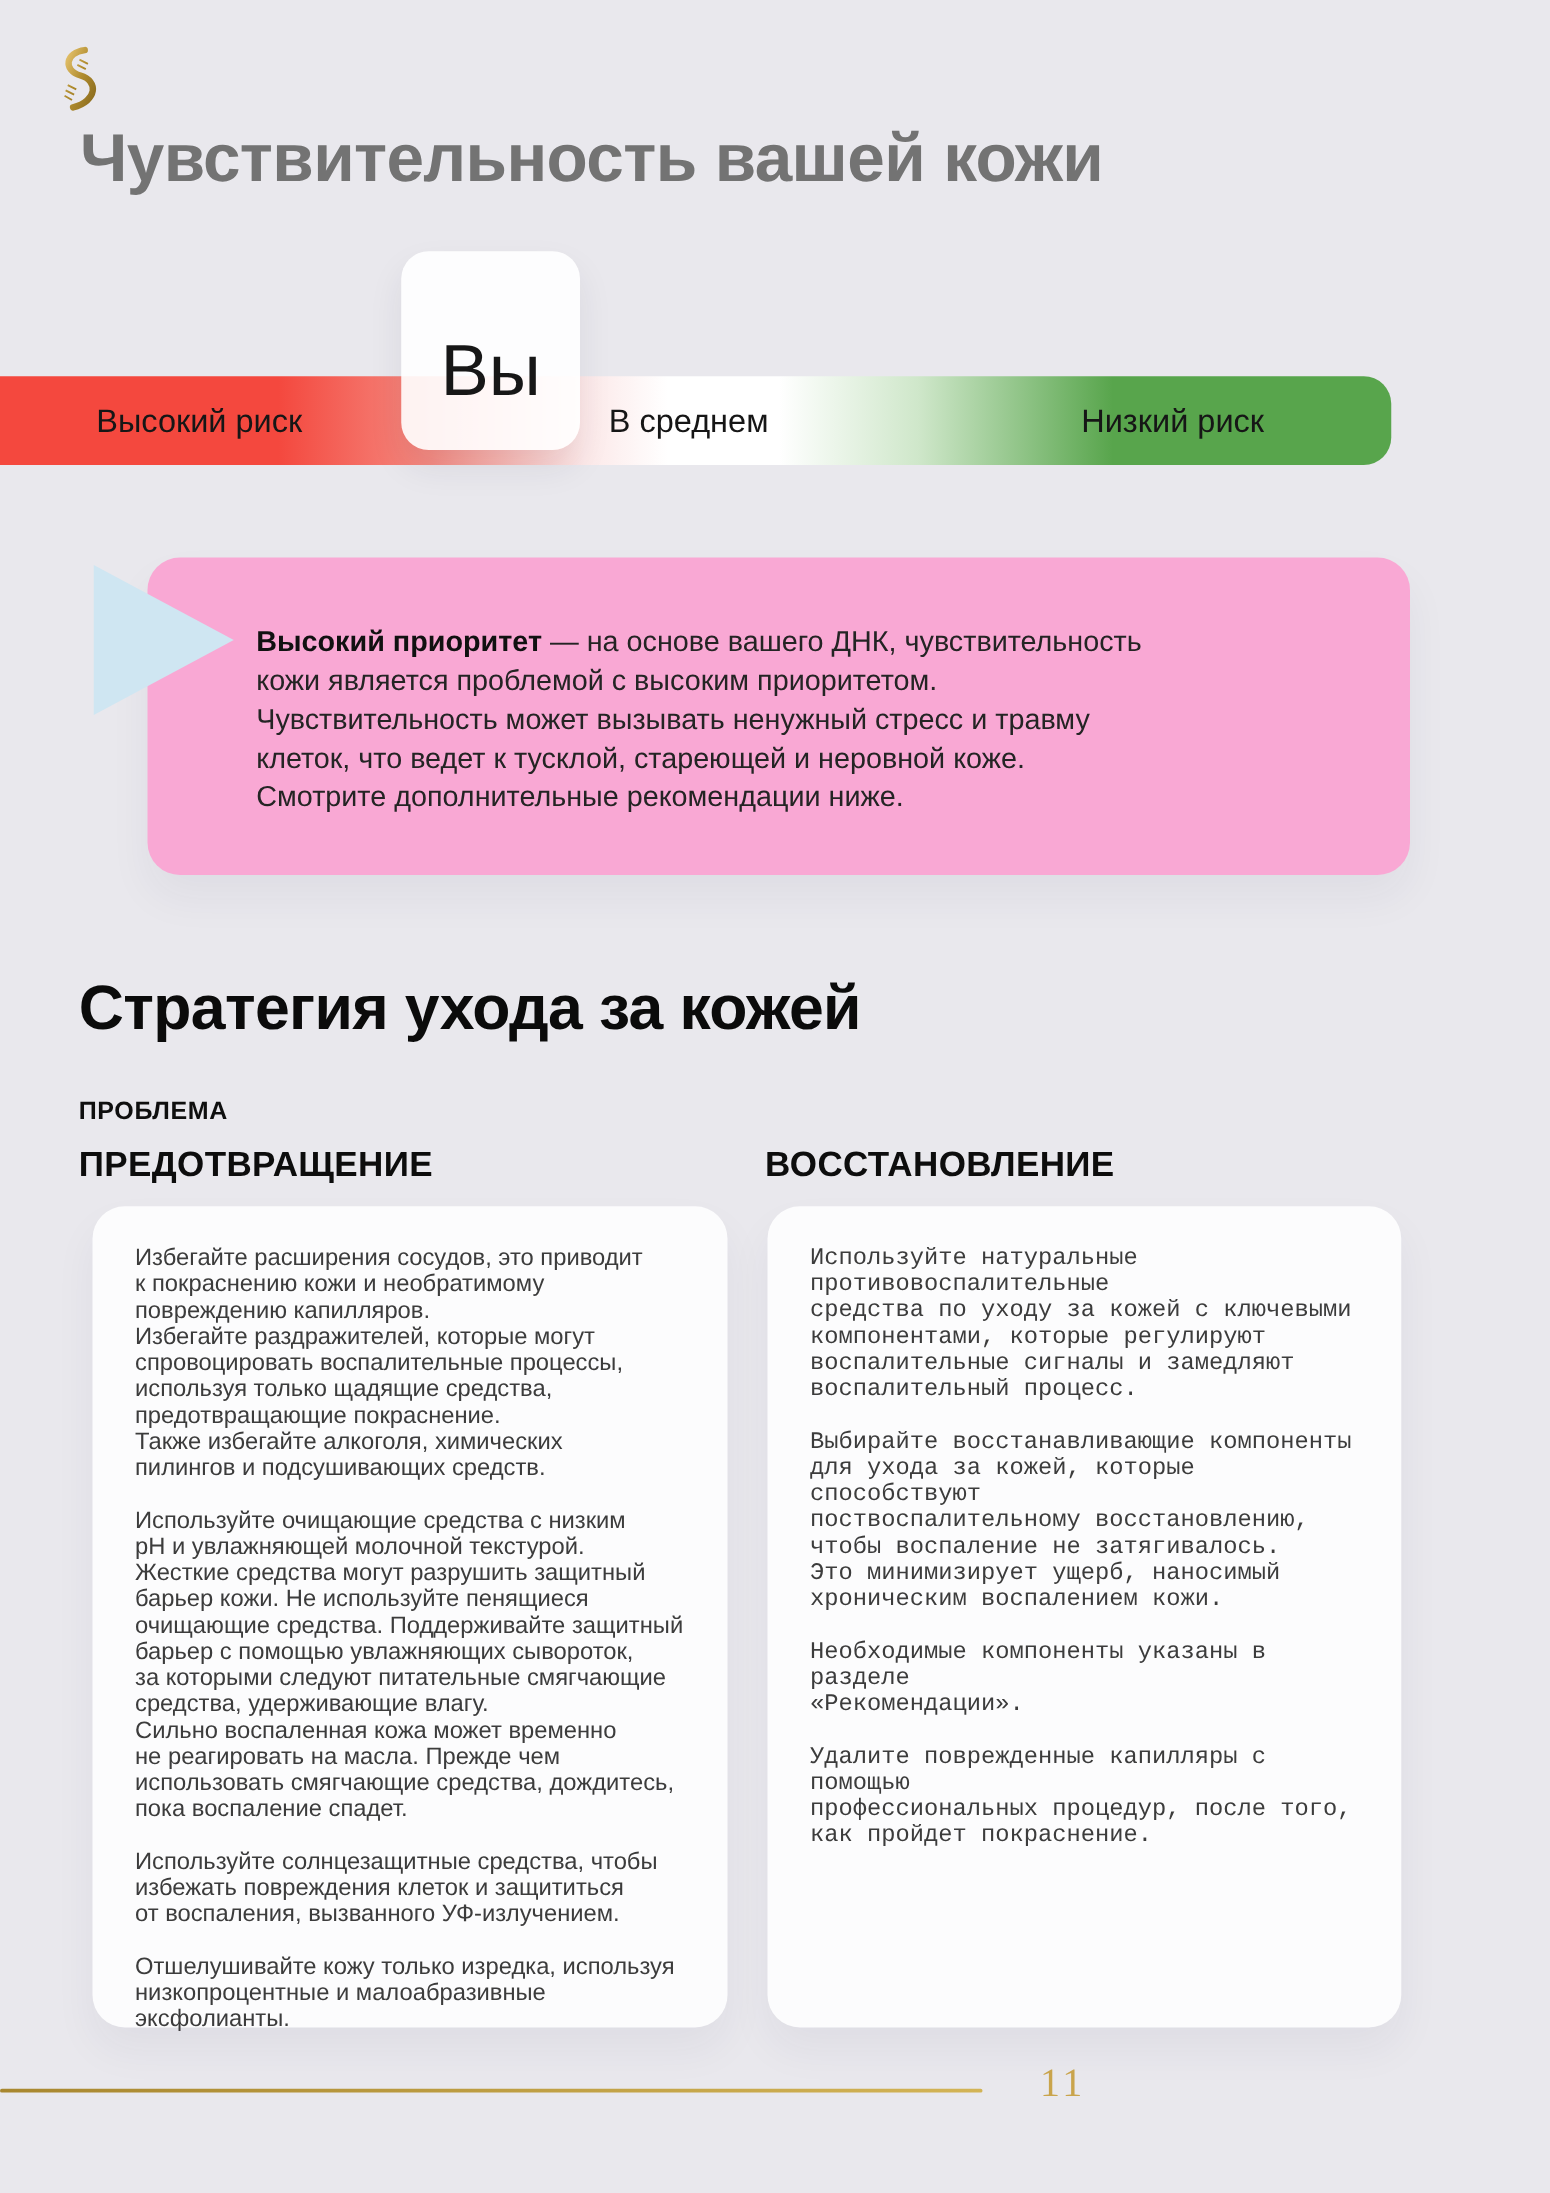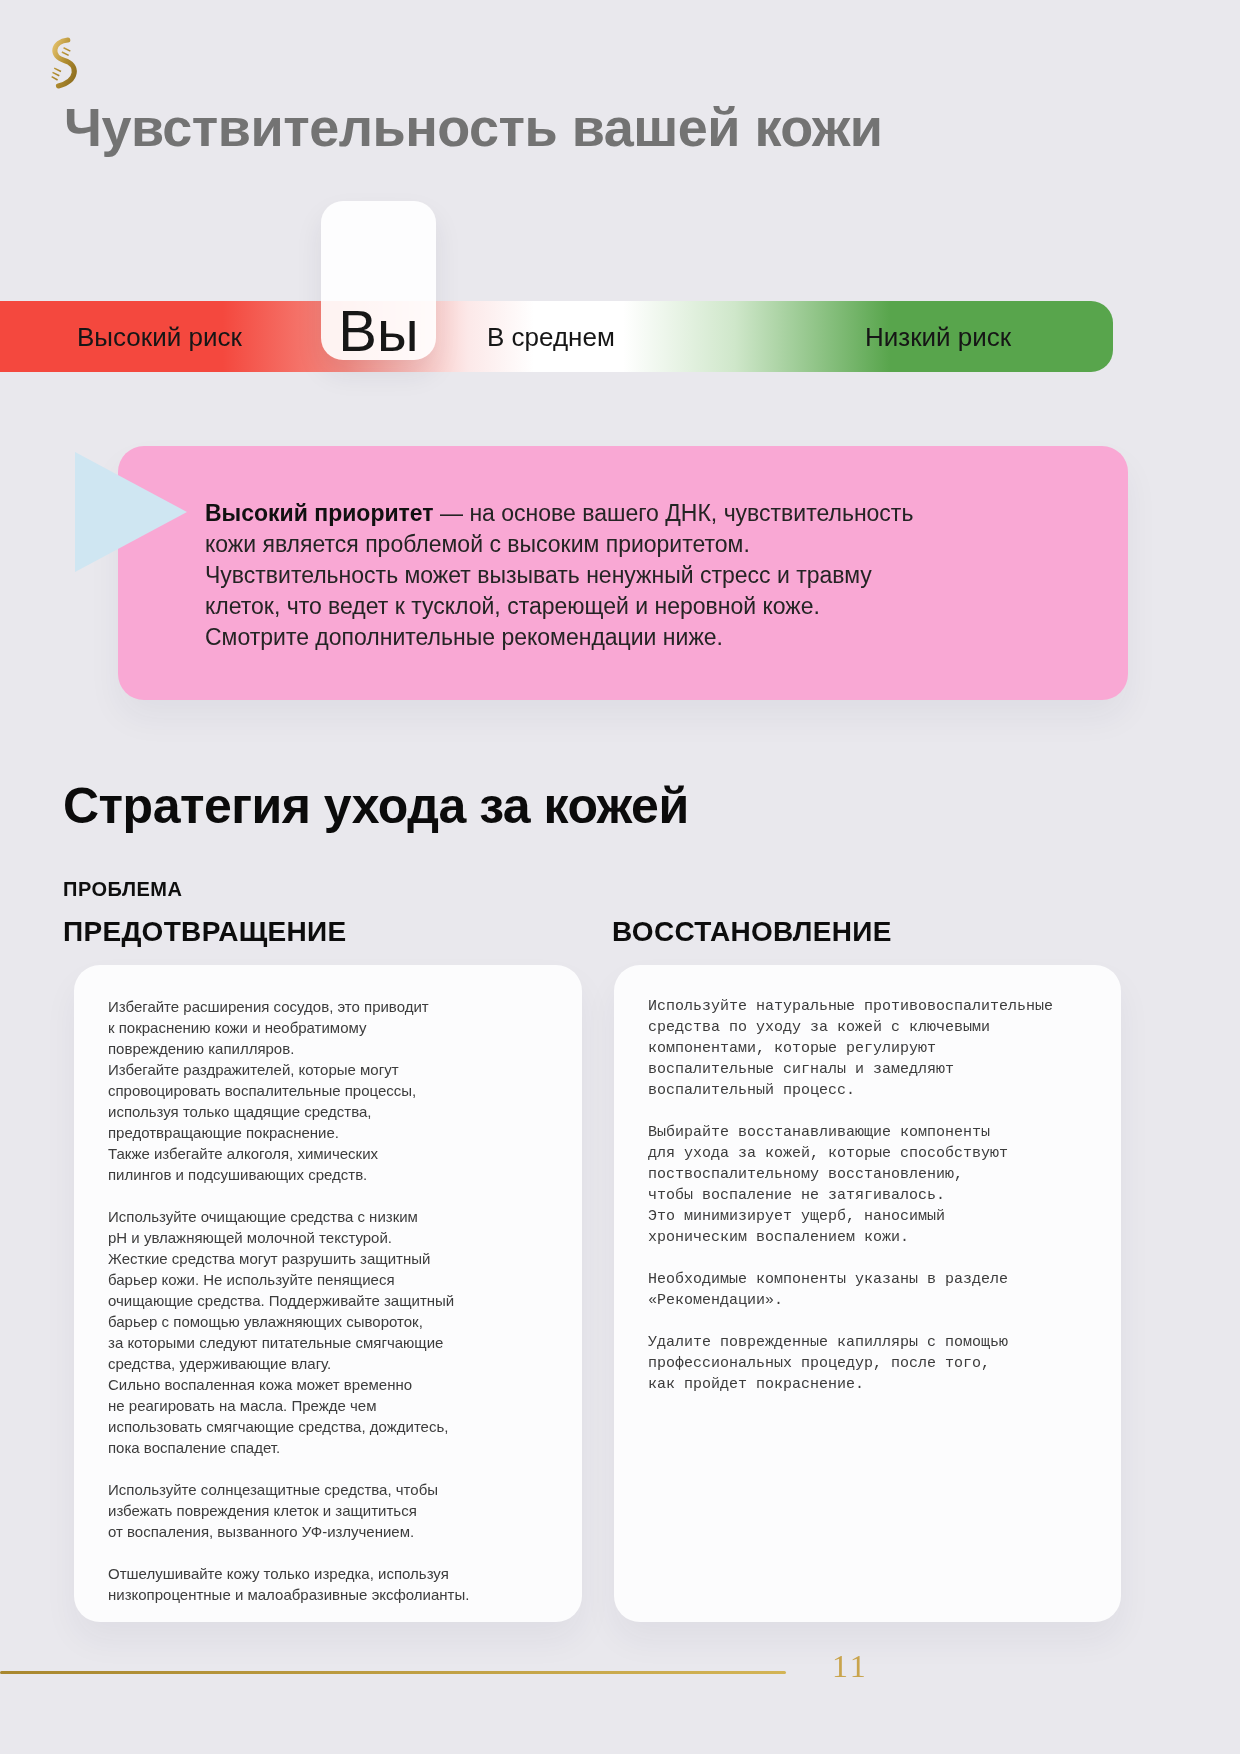--- a/index.html
+++ b/index.html
@@ -15,24 +15,24 @@
   .risk-bar{position:absolute;left:0;top:301px;width:1113px;height:71px;
     border-radius:0 22px 22px 0;z-index:1;
     background:linear-gradient(90deg,#f4483e 0%,#f4483e 20%,#f58b82 31%,#fce8e8 42%,
       #ffffff 48%,#ffffff 56%,#cfe7ca 66%,#58a54c 80%,#58a54c 100%);}
   .risk-label{position:absolute;top:50%;transform:translateY(-50%);
     font-size:26px;color:#161616;white-space:nowrap;}
   .risk-label.high{left:77px;}
   .risk-label.medium{left:487px;}
   .risk-label.low{left:865px;}
 
-  .you-chip{position:absolute;left:321px;top:201px;width:115px;height:159px;
+  .you-chip{position:absolute;left:321px;top:201px;width:143px;height:159px;
     background:rgba(255,255,255,0.9);border-radius:22px;z-index:3;
     box-shadow:0 14px 28px rgba(40,40,70,0.08);
-    display:flex;justify-content:center;align-items:flex-end;}
+    display:flex;justify-content:center;align-items:center;}
   .you-chip span{font-size:58px;line-height:1;color:#171717;padding-top:32px;}
 
   
   .callout-card{position:absolute;left:118px;top:446px;width:1010px;height:254px;
     background:#f9a8d4;border-radius:26px;z-index:1;
     box-shadow:0 18px 34px rgba(40,40,70,0.05);}
   .callout-text{position:absolute;left:87px;top:52px;right:40px;
     font-size:23px;line-height:31px;color:#242424;}
   .callout-text b{font-weight:700;color:#111;}
   .callout-text .rest{white-space:pre-line;}
@@ -52,21 +52,21 @@
   .col-heading{position:absolute;top:916px;font-size:28px;font-weight:800;color:#0d0d0d;
     letter-spacing:0.3px;white-space:nowrap;}
   .col-heading.left{left:63px;}
   .col-heading.right{left:612px;}
 
   .content-card{position:absolute;top:965px;height:657px;background:#fcfcfd;border-radius:26px;
     box-shadow:0 18px 34px rgba(40,40,70,0.05);box-sizing:border-box;
     padding:31px 28px 0 34px;}
   .content-card.left{left:74px;width:508px;}
   .content-card.right{left:614px;width:507px;font-family:Liberation Mono, monospace;}
-  .card-body{font-size:15px;line-height:21px;color:#3c3c3c;white-space:pre-line;}
+  .card-body{font-size:19px;line-height:21px;color:#3c3c3c;white-space:pre-line;}
 
   .footer-divider{position:absolute;left:0;top:1671px;width:786px;height:3px;
     background:linear-gradient(90deg,#a8872f,#d3b456);border-radius:2px;}
   .page-number{position:absolute;left:832px;top:1648px;font-family:Liberation Serif, serif;
     font-size:32px;color:#c9a44c;letter-spacing:3px;}
 </style>
 </head>
 <body>
 
 <div class="page">

